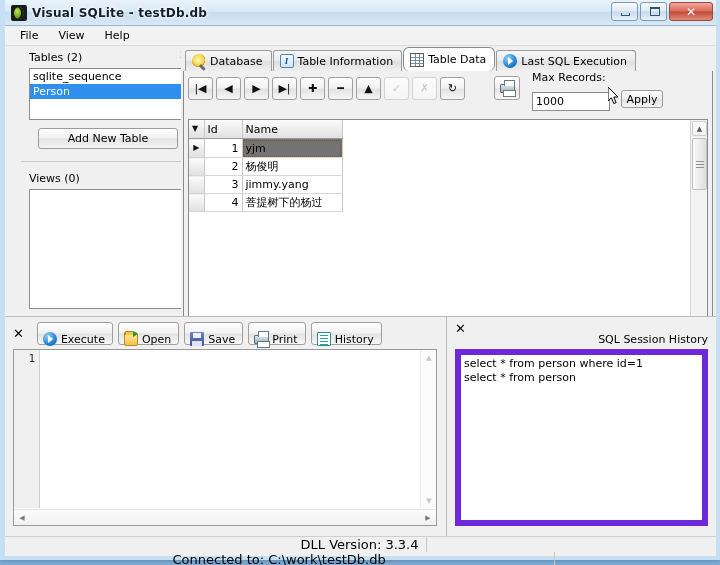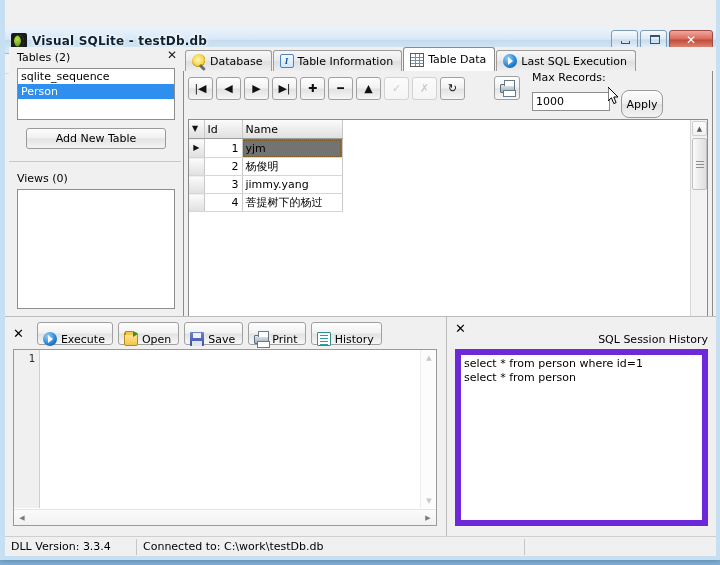--- a/index.html
+++ b/index.html
@@ -22,21 +22,21 @@
     border: 4px solid rgba(190,220,242,0.85);
     border-top: none; border-left-width: 5px; border-right-width: 4px;
     background: #f0f0f0;
     box-shadow: 0 0 6px rgba(0,0,0,0.35);
   }
   
   #titlebar {
     height: 26px; position: relative;
     background: linear-gradient(180deg,#eaf3fb 0%,#d7e8f6 45%,#c6dcee 50%,#d8e9f7 100%);
     border-bottom: 1px solid #9cb8d0;
-    display: flex; align-items: center; margin-top: 28px;
+    display: flex; align-items: center;
   }
   #app-icon {
     width: 16px; height: 16px; margin: 0 5px 0 6px;
     background: #1a1a1a; border-radius: 2px;
     position: relative; flex: 0 0 auto;
   }
   #app-icon::after {
     content: ""; position: absolute; left: 3px; top: 2px;
     width: 10px; height: 12px; border-radius: 50%;
     background: radial-gradient(circle at 30% 35%, #b9e04a, #5d9c12 70%);
@@ -66,21 +66,21 @@
   
   #menubar {
     height: 20px; background: #f2f2f2; border-bottom: 1px solid #dcdcdc;
     display: flex; align-items: center; padding-left: 6px; gap: 2px;
   }
   .menu-item { padding: 2px 9px; font-size: 11px; color: #000; cursor: default; }
   
   #body-area { position: absolute; left: 0; top: 47px; right: 0; bottom: 20px; }
   
   #sidebar {
-    position: absolute; left: 4px; top: 0; width: 175px; bottom: 0;
+    position: absolute; left: 16px; top: 0; width: 175px; bottom: 0;
     background: #f0f0f0;
     border-right: 1px solid #bcbcbc;
   }
   .panel-head { position: relative; padding: 4px 6px 2px 8px; }
   .panel-title { font-size: 11px; color: #000; }
   .panel-close {
     position: absolute; right: 6px; top: 2px;
     font-size: 12px; font-weight: bold; color: #1a1a1a; cursor: pointer; line-height: 1;
   }
   .listbox {
@@ -109,21 +109,21 @@
   .tab {
     display: flex; align-items: center; gap: 4px;
     height: 21px; padding: 0 8px 0 6px; font-size: 11px; color: #000;
     border: 1px solid #9b9b9b; border-bottom: none;
     border-radius: 3px 3px 0 0;
     background: linear-gradient(180deg,#f7f7f7,#ececec 45%,#dfdfdf 55%,#efefef);
     cursor: default; white-space: nowrap;
   }
   .tab.active {
     height: 24px; background: #fff; border-color: #8a8a8a; font-weight: normal;
-    position: relative; z-index: 3;
+    position: relative; z-index: 3; border-radius: 6px;
   }
   .ticon { width: 14px; height: 14px; flex: 0 0 auto; position: relative; }
   
   .ic-magnifier {
     background: radial-gradient(circle at 45% 42%, #fff6c2 0%, #f5d64a 48%, #c79a12 62%, rgba(0,0,0,0) 64%);
     border-radius: 50%;
   }
   .ic-magnifier::after {
     content:""; position:absolute; right:0px; bottom:0px; width:7px; height:2.5px;
     background:#6b6b6b; transform: rotate(45deg); border-radius:1px;
@@ -185,22 +185,22 @@
     content:""; position:absolute; left:2px; top:5px; width:11px; height:5px;
     background:#fff; border:1px solid #6b7a87;
   }
   #maxrec-label { position: absolute; left: 348px; top: 0; font-size: 11px; color:#000; }
   #maxrec-input {
     position: absolute; left: 348px; top: 21px; width: 78px; height: 19px;
     border: 1px solid #8e8e8e; background: #fff; font-family: inherit; font-size: 11px;
     padding: 0 3px; color: #000;
   }
   #apply-btn {
-    position: absolute; left: 437px; top: 19px; width: 42px; height: 28px;
-    font-family: inherit; font-size: 11px; border: 1px solid #9a9a9a; border-radius: 8px;
+    position: absolute; left: 437px; top: 19px; width: 42px; height: 18px;
+    font-family: inherit; font-size: 11px; border: 1px solid #9a9a9a; border-radius: 3px;
     background: linear-gradient(180deg,#fdfdfd,#efefef 48%,#e2e2e2 52%,#f4f4f4); cursor: default;
   }
   
   #cursor { position: absolute; left: 424px; top: 16px; width: 12px; height: 19px; z-index: 20; }
   
   #grid-wrap {
     position: absolute; left: 4px; right: 4px; top: 48px; bottom: 26px;
     background: #fff; border: 1px solid #8a8a8a; overflow: hidden;
   }
   #grid-scroll-area { position: absolute; left: 0; top: 0; right: 17px; bottom: 0; }
@@ -318,21 +318,21 @@
   #hist-title { position: absolute; right: 8px; top: 16px; font-size: 11px; color: #000; }
   #hist-box {
     position: absolute; left: 8px; right: 8px; top: 32px; bottom: 10px;
     background: #fff; border: 6px solid #6d28d9; padding: 2px 3px;
     font-size: 11px; color: #000; line-height: 14px; overflow: hidden;
   }
   
   #statusbar {
     position: absolute; left: 0; right: 0; bottom: 0; height: 20px;
     background: #f0f0f0; border-top: 1px solid #cfcfcf;
-    display: flex; align-items: center; font-size: 11px; color: #000;
+    display: flex; align-items: center; font-size: 13px; color: #000; flex-direction: column;
   }
   #statusbar .seg {
     height: 16px; display: flex; align-items: center; padding: 0 6px;
     border-right: 1px solid #c6c6c6;
   }
   #st-dll { width: 132px; }
   #st-conn { width: 388px; }
 </style>
 </head>
 <body>

